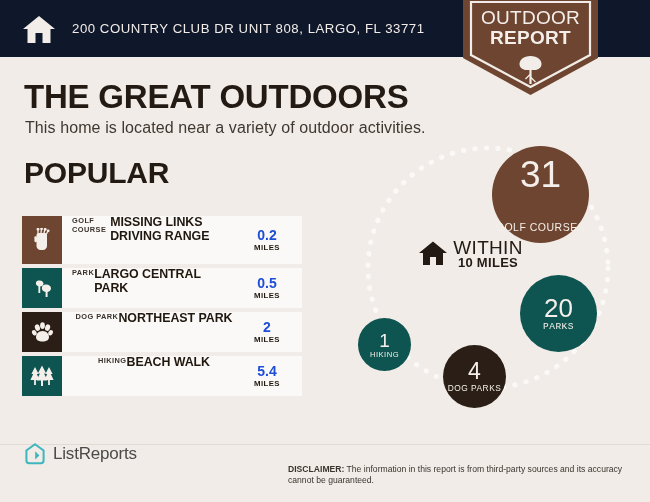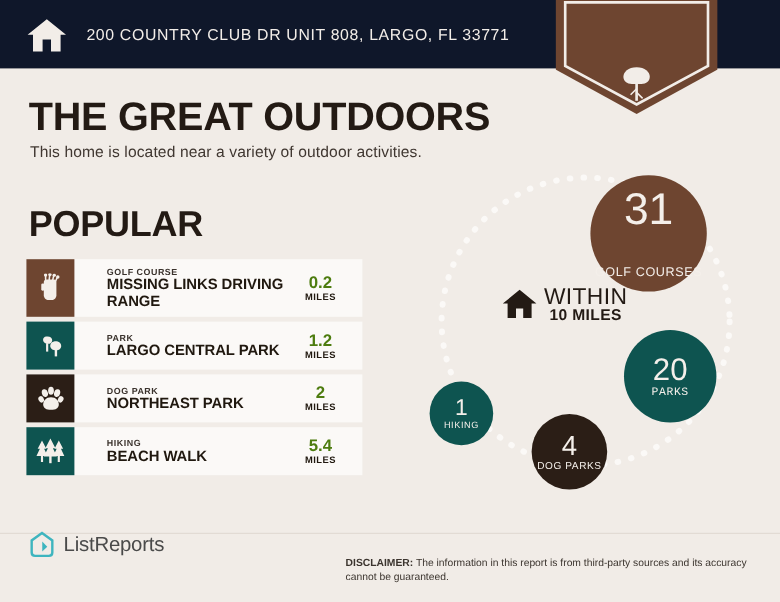--- a/index.html
+++ b/index.html
@@ -32,45 +32,45 @@
   }
   .badge-text .l2{font-weight:700;display:block;}
 
   
   .main-title{
     position:absolute;left:24px;top:78px;
     font-size:33px;font-weight:700;color:#231A14;letter-spacing:-.2px;
   }
   .subtitle{
     position:absolute;left:25px;top:119px;
-    font-size:13px;color:#403731;letter-spacing:.1px;
+    font-size:16px;color:#403731;letter-spacing:.1px;
   }
   .popular-title{
-    position:absolute;left:24px;top:171px;
+    position:absolute;left:24px;top:156px;
     font-size:30px;font-weight:700;color:#231A14;letter-spacing:-.2px;
   }
 
   
   .list{position:absolute;left:22px;top:216px;width:280px;}
   .row{
     display:flex;align-items:stretch;background:#FBF9F7;
     height:40px;margin-bottom:4px;
   }
   .row .tile{
     width:40px;min-width:40px;display:flex;align-items:center;justify-content:center;
   }
   .row .tile svg{display:block;}
-  .row .info{flex:1;display:flex;flex-direction:column;justify-content:center;padding-left:27px;}
+  .row .info{flex:1;display:flex;justify-content:center;padding-left:10px;}
   .row .cat{font-size:7.4px;font-weight:700;color:#3A322C;letter-spacing:.45px;line-height:9px;}
   .row .nm{font-size:12.4px;font-weight:700;color:#20180F;letter-spacing:-.05px;line-height:13.5px;}
   .row .dist{
     width:62px;min-width:62px;display:flex;flex-direction:column;
     align-items:center;justify-content:center;padding-right:4px;
   }
-  .row .num{font-size:14px;font-weight:700;color:#4d7c0f;line-height:15px;}
+  .row .num{font-size:14px;font-weight:700;color:#1d4ed8;line-height:15px;}
   .row .unit{font-size:7.8px;font-weight:700;color:#20180F;letter-spacing:.4px;line-height:10px;}
   .row.tall{height:48px;}
 
   
   .diagram{position:absolute;left:330px;top:140px;width:320px;height:300px;}
   .diagram svg{position:absolute;left:0;top:0;}
   .bub{
     position:absolute;border-radius:50%;display:flex;flex-direction:column;
     align-items:center;justify-content:center;color:#F4EFEA;text-align:center;
   }
@@ -128,20 +128,24 @@
   <div class="badge">
     <svg width="135" height="99" viewBox="0 0 135 99">
       <path d="M0 0 L135 0 L135 62 L67.5 99 L0 62 Z" fill="#6E4530"></path>
       <path d="M8 6 L127 6 L127 59 L67.5 91 L8 59 Z" fill="none" stroke="#F2EDE8" stroke-width="2.2"></path>
       <g transform="translate(67.5,74)">
         <path d="M0 -14 C7 -14 11 -10 11 -6 C11 -2.5 8 0 4 0 L-4 0 C-8 0 -11 -2.5 -11 -6 C-11 -10 -7 -14 0 -14 Z" fill="#F2EDE8"></path>
         <rect x="-1.1" y="-2" width="2.2" height="16" fill="#F2EDE8"></rect>
         <path d="M0 4 L-5 9 M0 7 L5 12" stroke="#F2EDE8" stroke-width="1.3" fill="none"></path>
       </g>
     </svg>
+    <div class="badge-text">
+      <span>OUTDOOR</span>
+      <span class="l2">REPORT</span>
+    </div>
   </div>
 
   <div class="main-title">THE GREAT OUTDOORS</div>
   <div class="subtitle">This home is located near a variety of outdoor activities.</div>
   <div class="popular-title">POPULAR</div>
 
   <div class="list">
 
     <div class="row tall">
       <span class="tile" style="background:#6E4530">
@@ -172,21 +176,21 @@
           <rect x="8.4" y="9" width="1.8" height="7" fill="#F4EFEA"></rect>
           <path d="M15 7.5 C18.6 7 21 8.9 21 11.3 C21 13.8 18.7 15.3 15.9 14.9 C13.1 14.6 11.6 12.8 11.9 10.7 C12.1 9 13.2 7.8 15 7.5 Z" fill="#F4EFEA"></path>
           <rect x="15.6" y="14" width="2" height="6" fill="#F4EFEA"></rect>
         </svg>
       </span>
       <span class="info">
         <span class="cat">PARK</span>
         <span class="nm">LARGO CENTRAL PARK</span>
       </span>
       <span class="dist">
-        <span class="num">1.2</span>
+        <span class="num">0.5</span>
         <span class="unit">MILES</span>
       </span>
     </div>
 
     <div class="row">
       <span class="tile" style="background:#2B1E16">
         <svg width="23" height="22" viewBox="0 0 23 22">
           <ellipse cx="6.4" cy="6.6" rx="2.5" ry="3.3" fill="#F4EFEA" transform="rotate(-16 6.4 6.6)"></ellipse>
           <ellipse cx="11.5" cy="4.6" rx="2.4" ry="3.4" fill="#F4EFEA"></ellipse>
           <ellipse cx="16.6" cy="6.6" rx="2.5" ry="3.3" fill="#F4EFEA" transform="rotate(16 16.6 6.6)"></ellipse>

